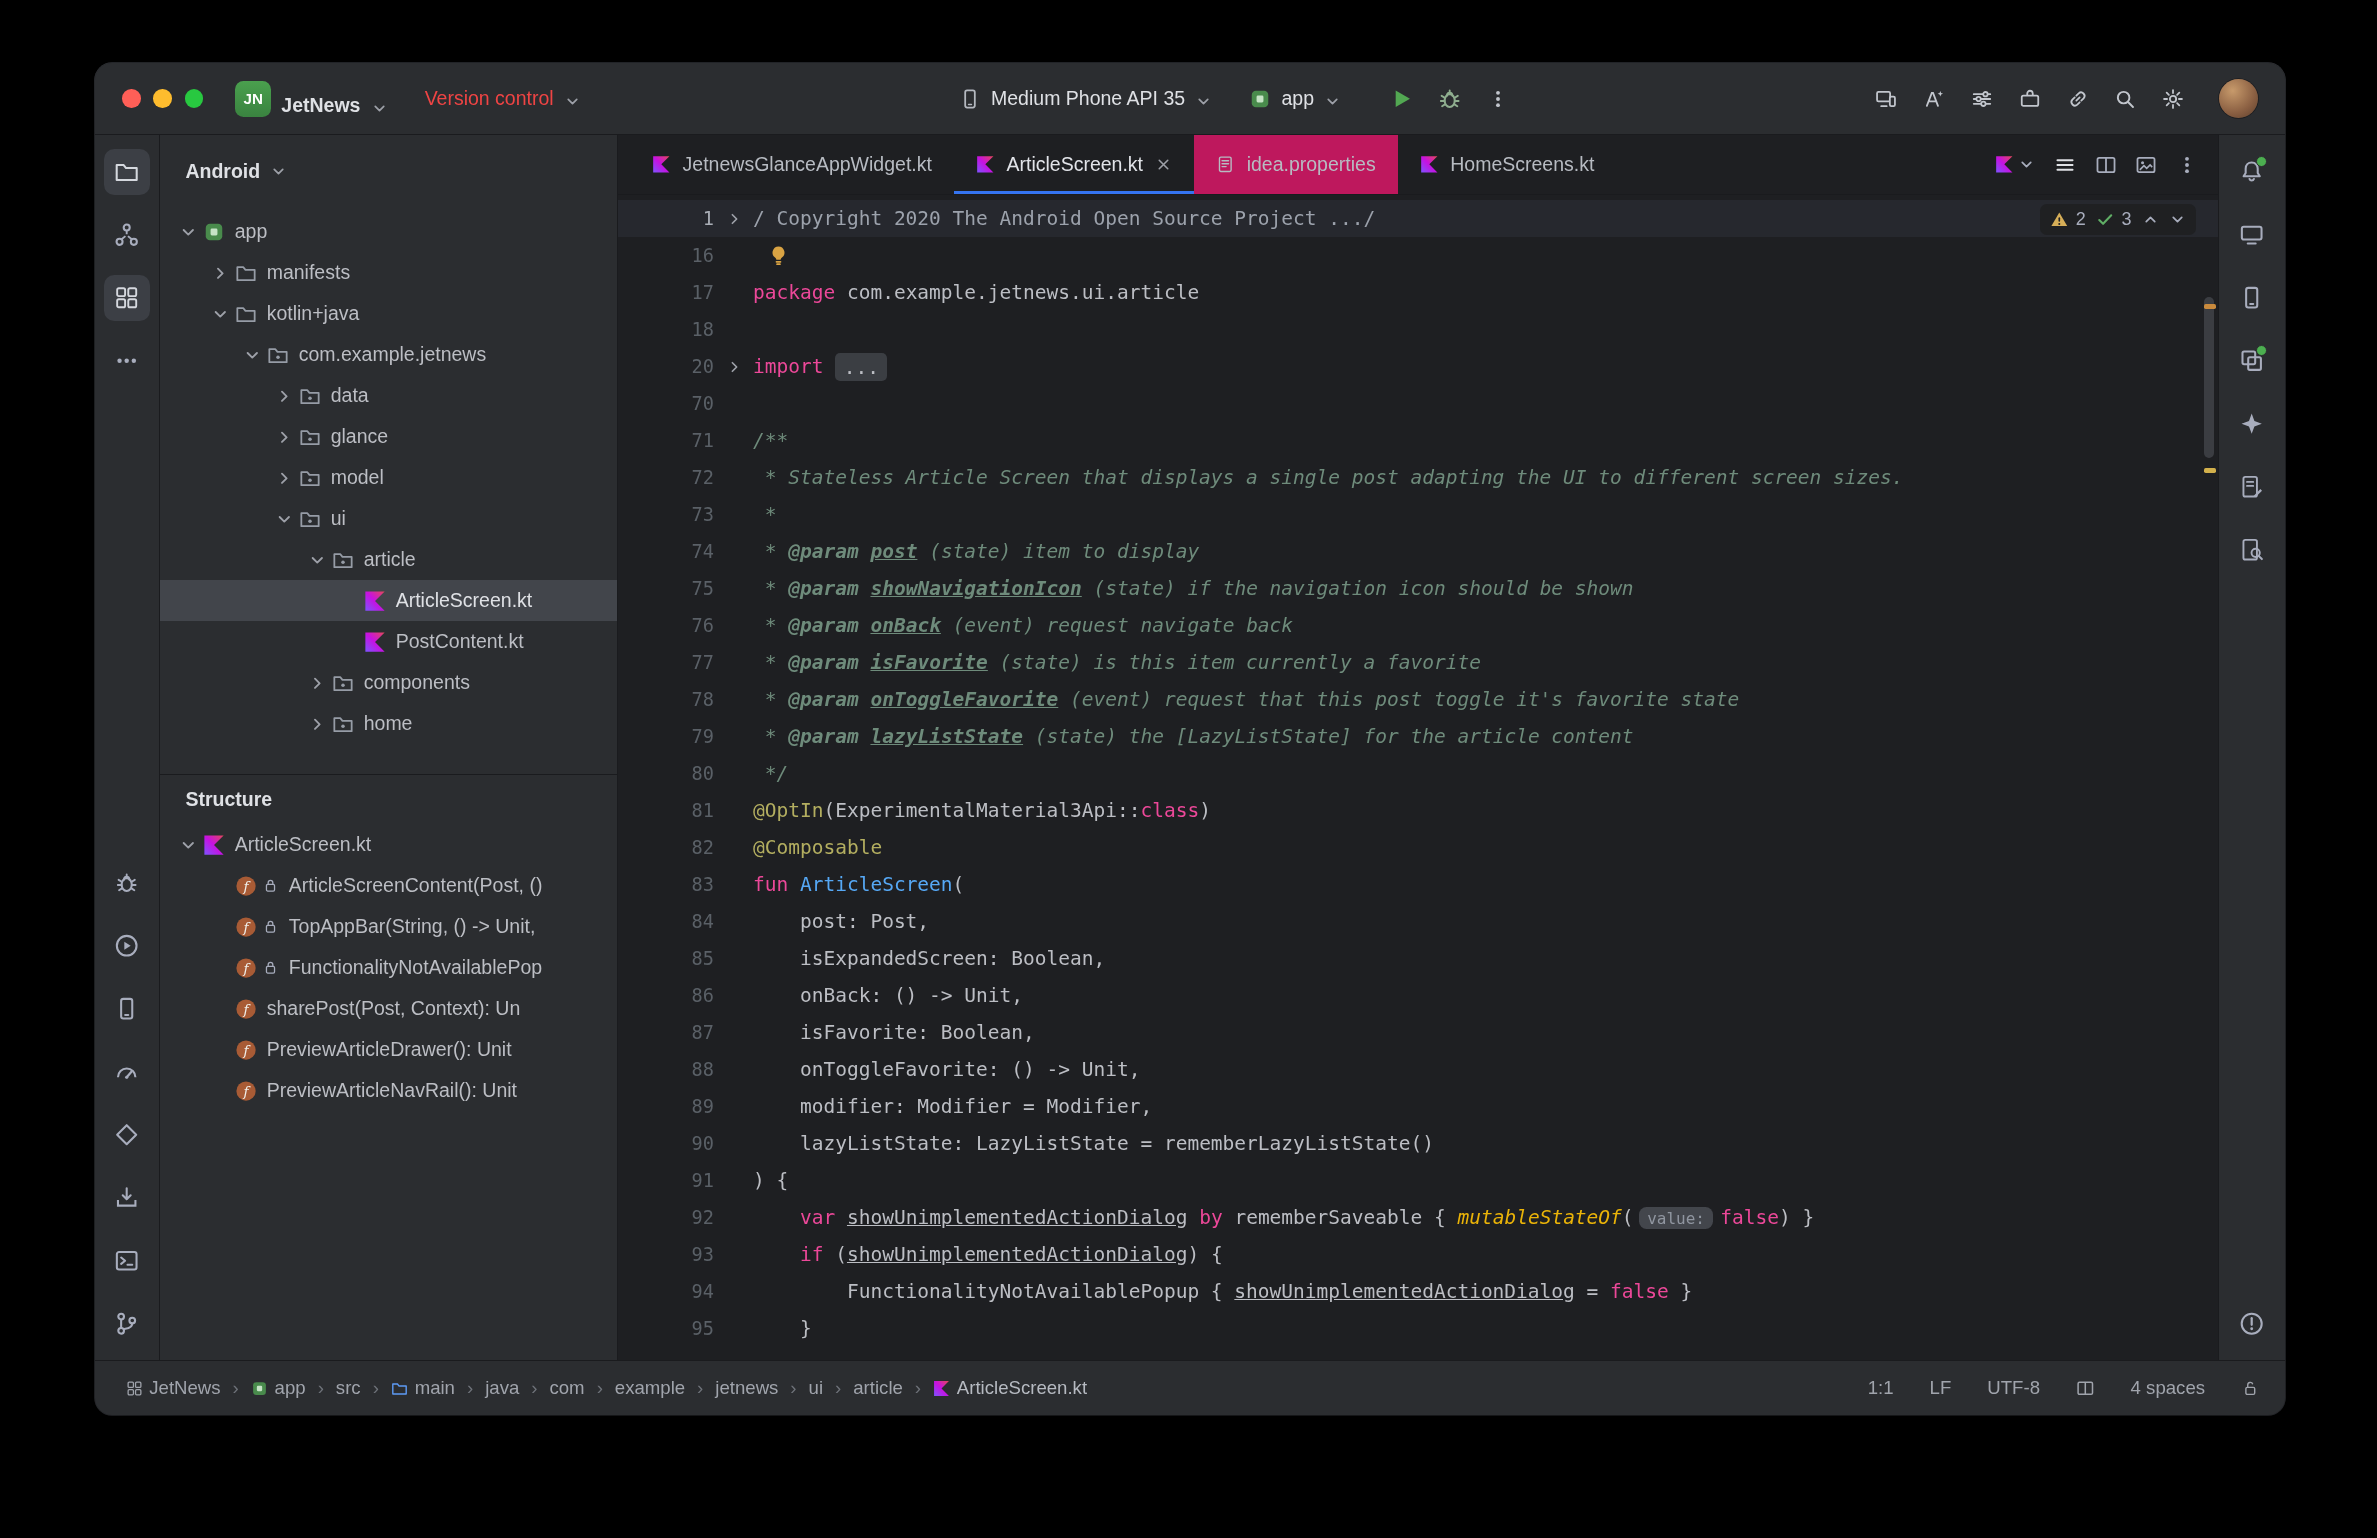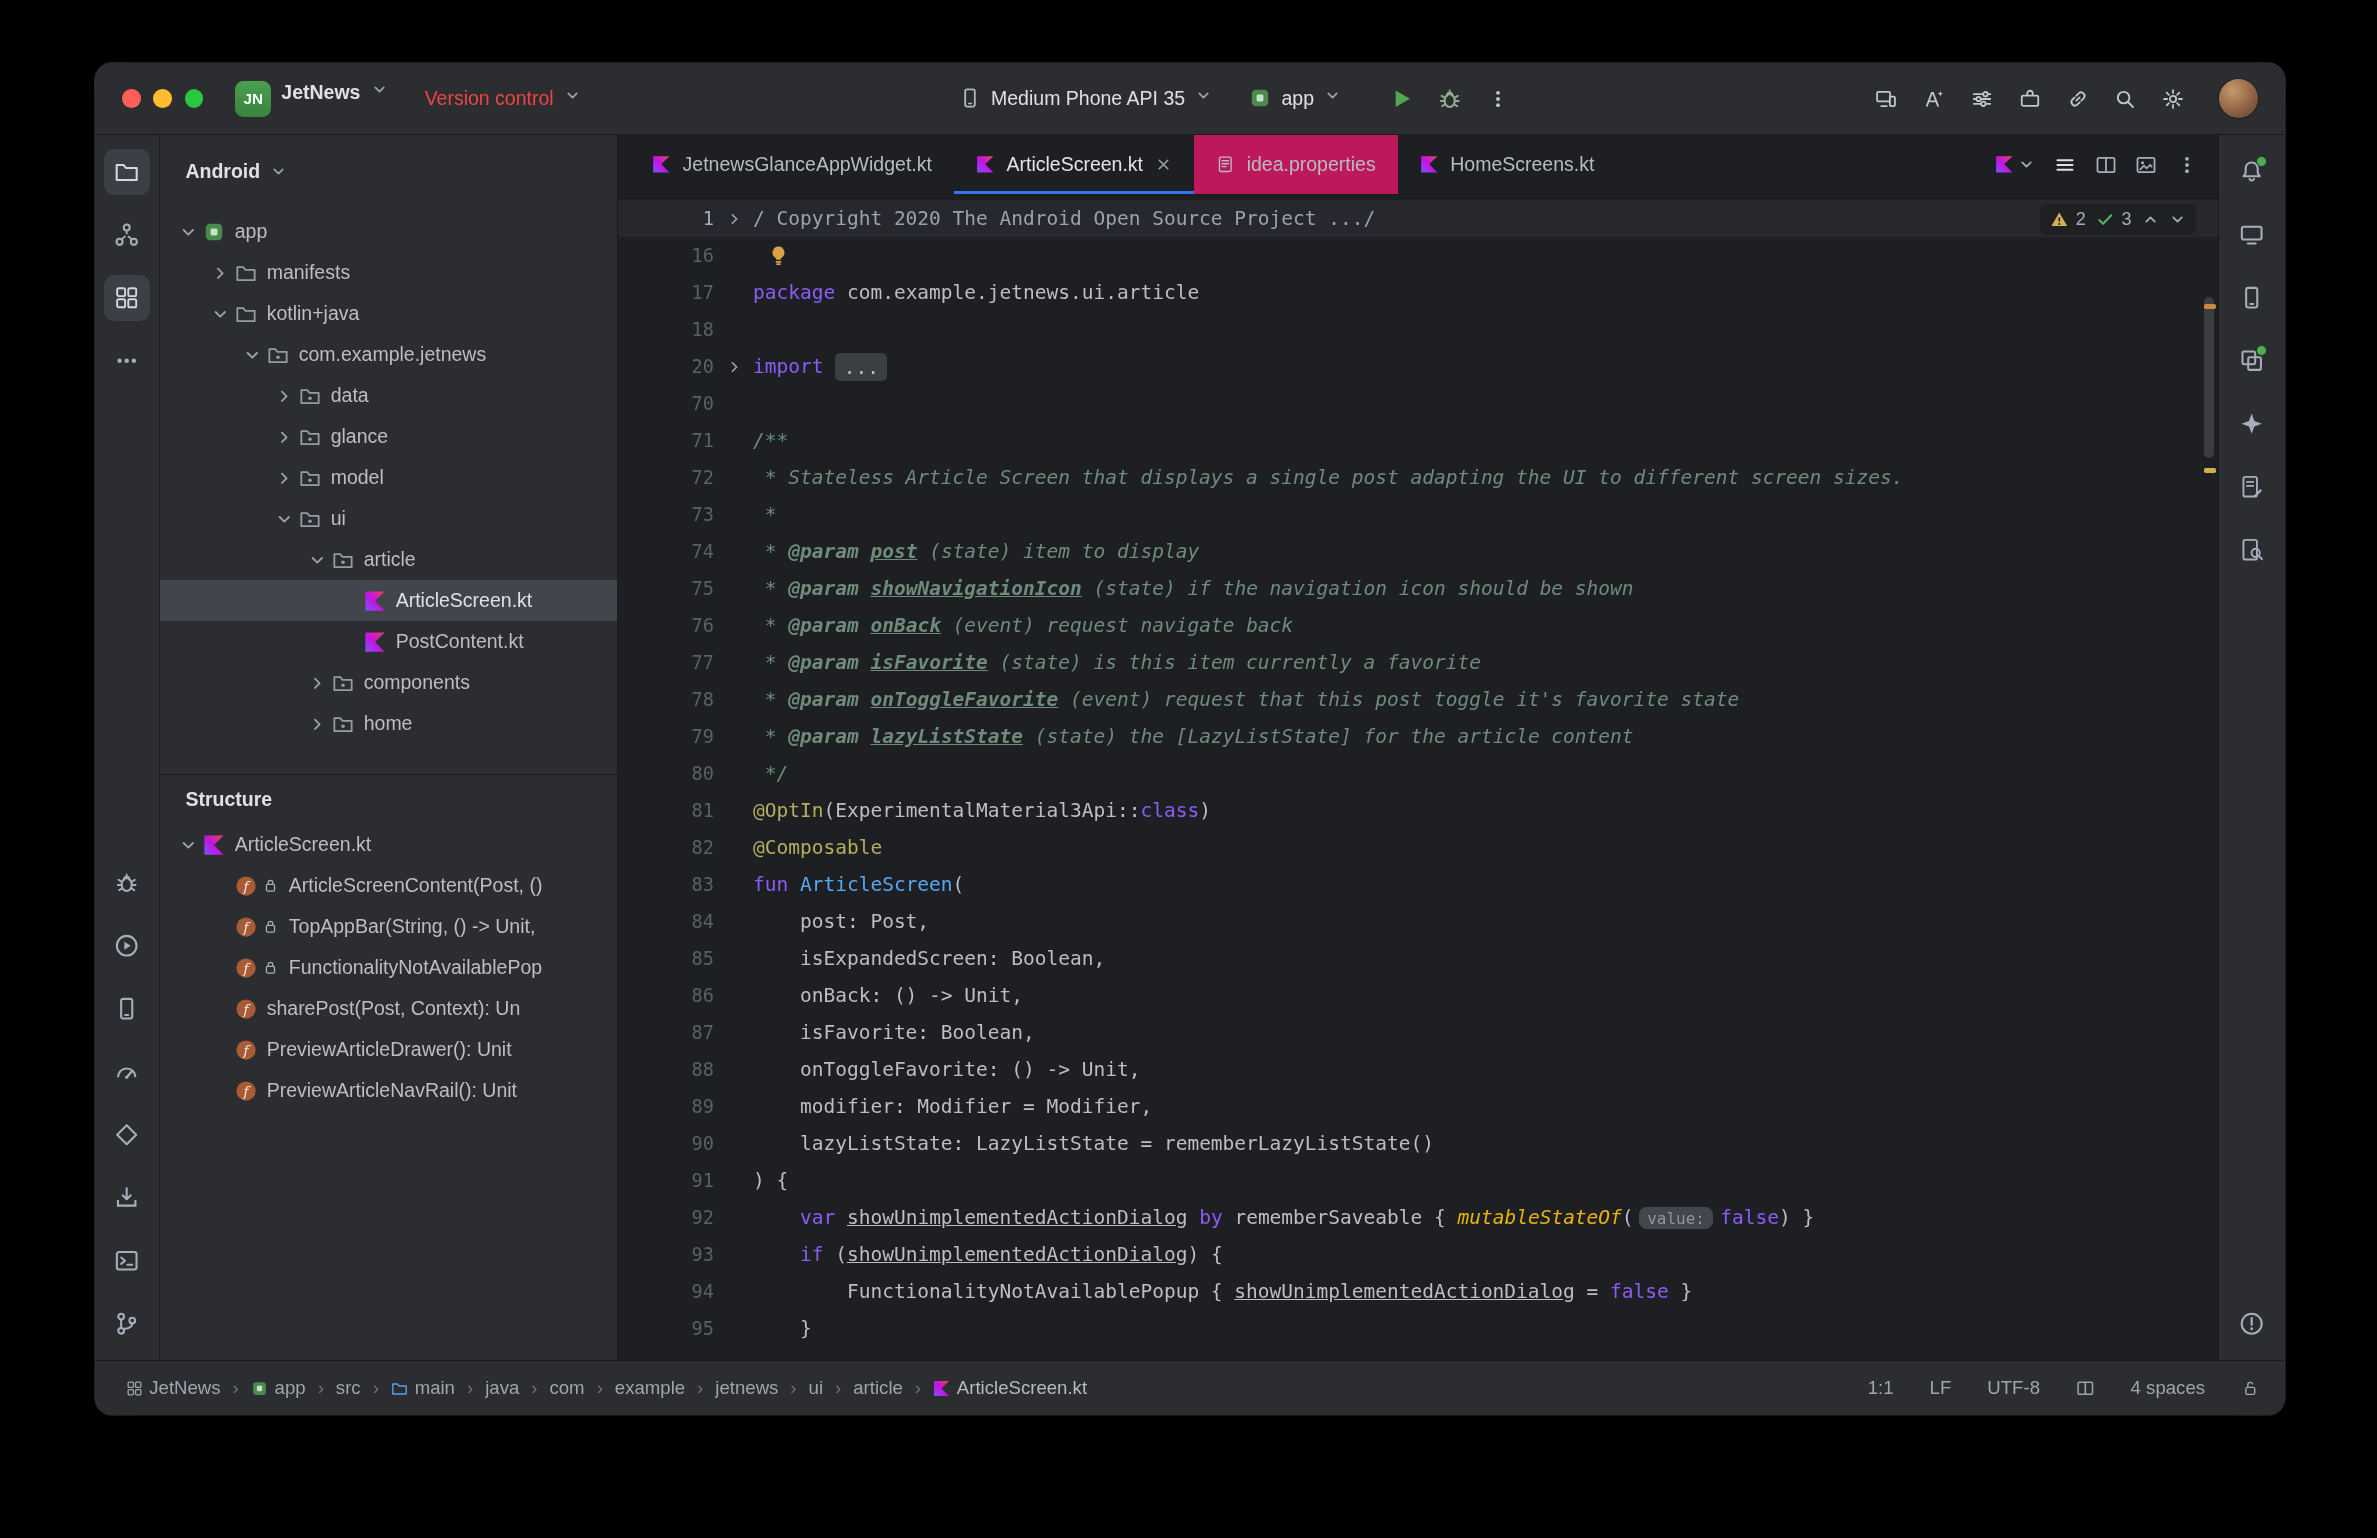--- a/index.html
+++ b/index.html
@@ -13,21 +13,21 @@
   svg.ic.xs{width:17px;height:17px;} svg.ic.s{width:18.6px;height:18.6px;} svg.ic.lg{width:25.4px;height:25.4px;}
 
   
   .titlebar{height:71px;flex:none;background:#2b2d30;border-bottom:0.8px solid #1a1b1e;
     display:flex;align-items:center;padding:0 27px;color:#dfe1e5;font-size:19.5px;}
   .traffic{display:flex;gap:12.7px;margin-right:32px;}
   .tl{width:18.6px;height:18.6px;border-radius:50%;}
   .tl.r{background:#ff5f57}.tl.y{background:#febc2e}.tl.g{background:#28c840}
   .logo{width:36px;height:36px;border-radius:8.5px;background:linear-gradient(180deg,#4aa04e,#3a8340);
     display:flex;align-items:center;justify-content:center;color:#fff;font-weight:700;font-size:15.2px;}
-  .tb-group{display:flex;align-items:flex-start;gap:10.2px;margin-right:37px;}
+  .tb-group{display:flex;align-items:flex-end;gap:10.2px;margin-right:37px;}
   .tb-group .chev{color:#9da0a8;}
   .bold{font-weight:600;}
   .muted{color:#ef4444;}
   .spacer{flex:1;}
   .tbtn{width:41px;height:41px;border-radius:8.5px;display:flex;align-items:center;justify-content:center;
     color:#c2c6cd;margin:0 3.4px;}
   .tbtn.run{color:#52a852;}
   .tbtn.debug{color:#8fae8f;}
   .tb-icons{display:flex;align-items:center;margin-right:8.5px;}
   .avatar{width:39px;height:39px;border-radius:50%;margin-left:13.5px;flex:none;
@@ -83,21 +83,21 @@
   .codelines{position:absolute;inset:0;padding-top:5.1px;}
   .cl{display:flex;height:37px;align-items:center;font:19.5px/37px "DejaVu Sans Mono",monospace;white-space:pre;}
   .cl.caret{background:#26282e;}
   .gut{width:135px;flex:none;text-align:right;color:#5a6067;font-size:18.6px;padding-right:39px;
     box-sizing:border-box;position:relative;}
   .caret .gnum{color:#a9aeb6;}
   .gfold{position:absolute;right:10.2px;top:50%;transform:translateY(-50%);color:#9da0a8;display:flex;}
   .ctext{flex:1;overflow:hidden;}
   .ctext svg.bulb{width:23px;height:23px;margin:0 5.1px 0 13.5px;vertical-align:-5.1px;}
   .tk-d{color:#bcbec4;}
-  .tk-k{color:#8b5cf6;}
+  .tk-k{color:#ec4899;}
   .tk-c{color:#6e8b7b;font-style:italic;}
   .tk-t{color:#6e8b7b;font-style:italic;font-weight:bold;}
   .tk-p{color:#6e8b7b;font-style:italic;font-weight:bold;text-decoration:underline;}
   .tk-a{color:#b3ae60;}
   .tk-f{color:#56a8f5;}
   .tk-u{color:#bcbec4;text-decoration:underline;}
   .tk-i{color:#eab308;font-style:italic;}
   .tk-ft{color:#9ca2ac;}
   .tk-fb{background:#3b3e43;border-radius:5.1px;padding:2.5px 8.5px;color:#bcbec4;}
   .tk-h{background:#43464c;color:#9096a0;border-radius:7.6px;padding:1.7px 8.5px;font-size:16px;margin:0 6.8px 0 5.1px;}

